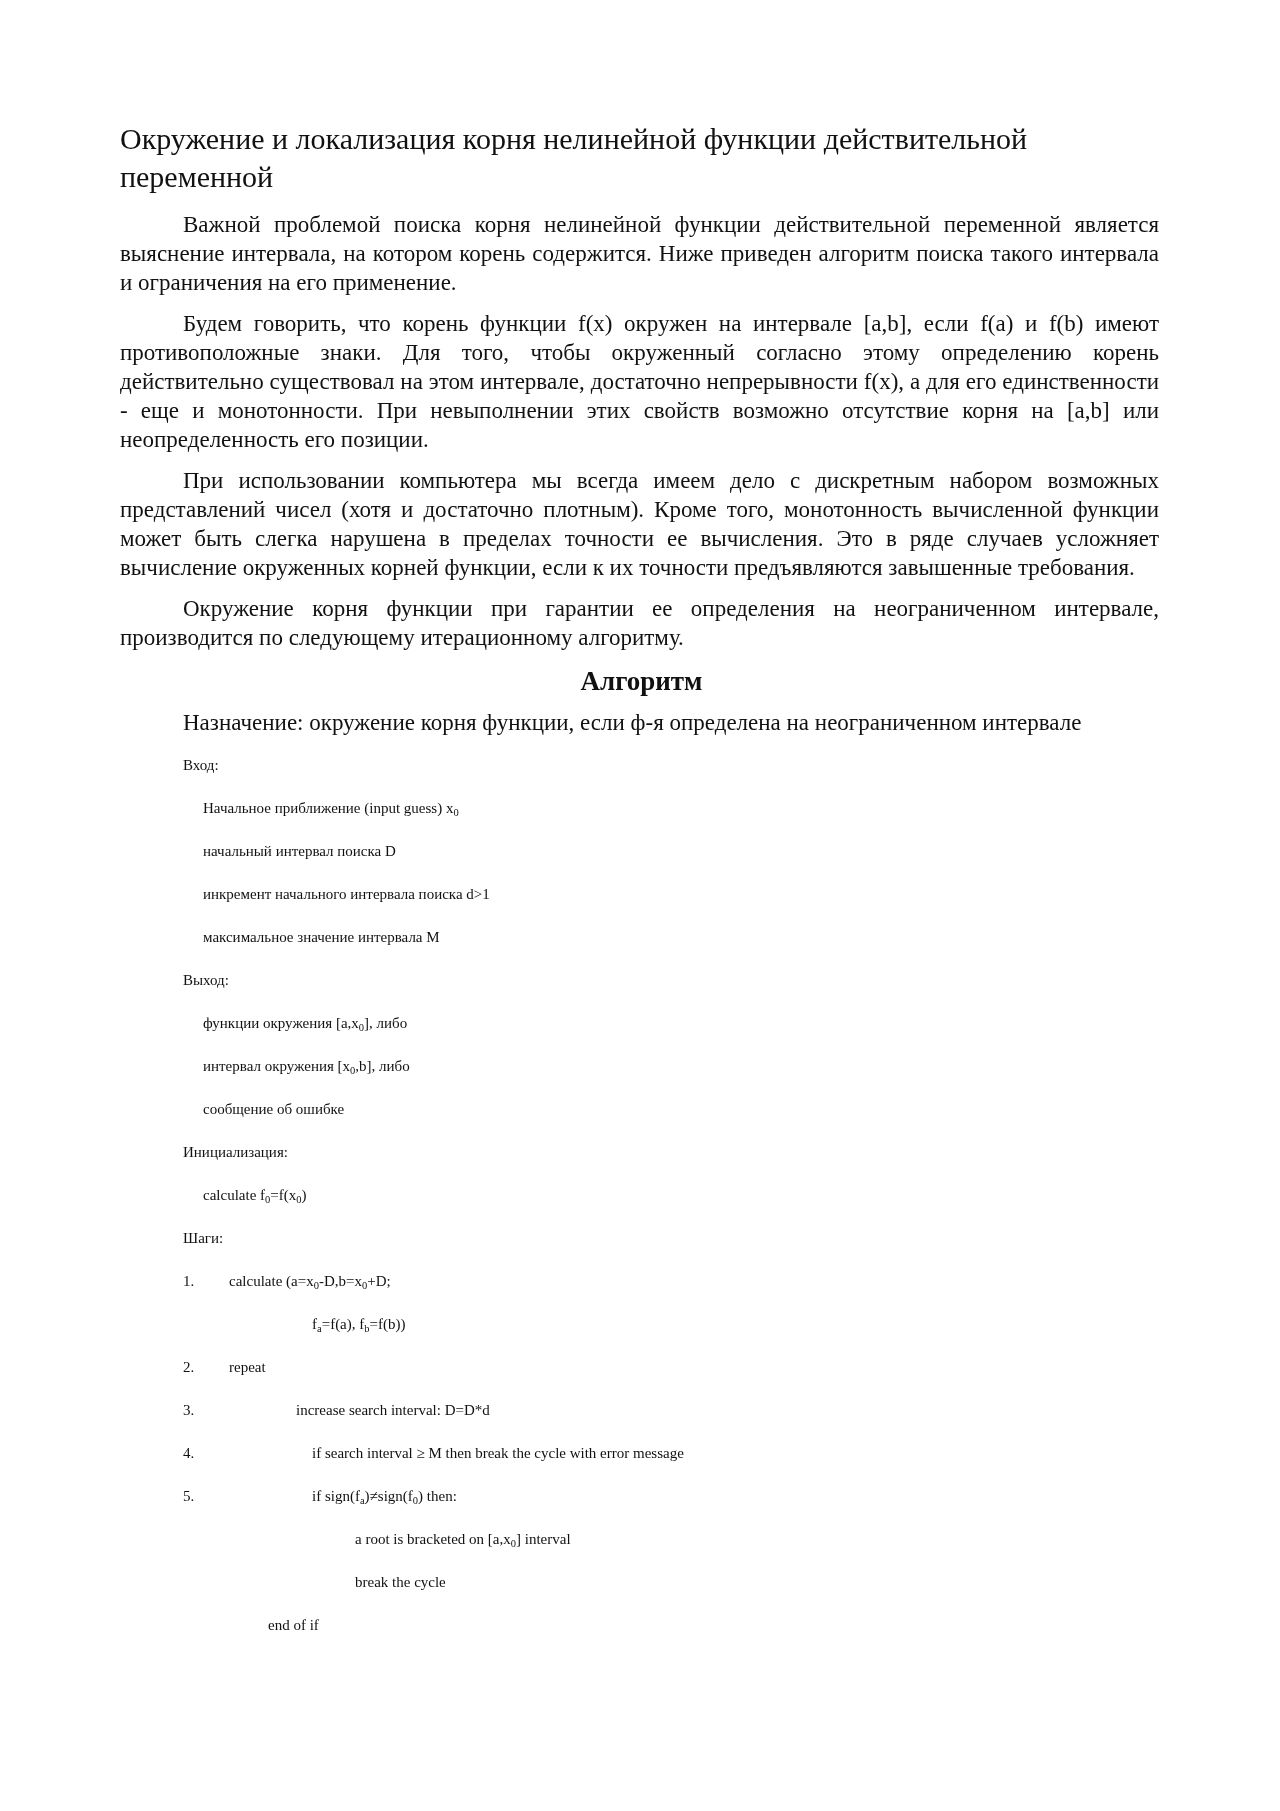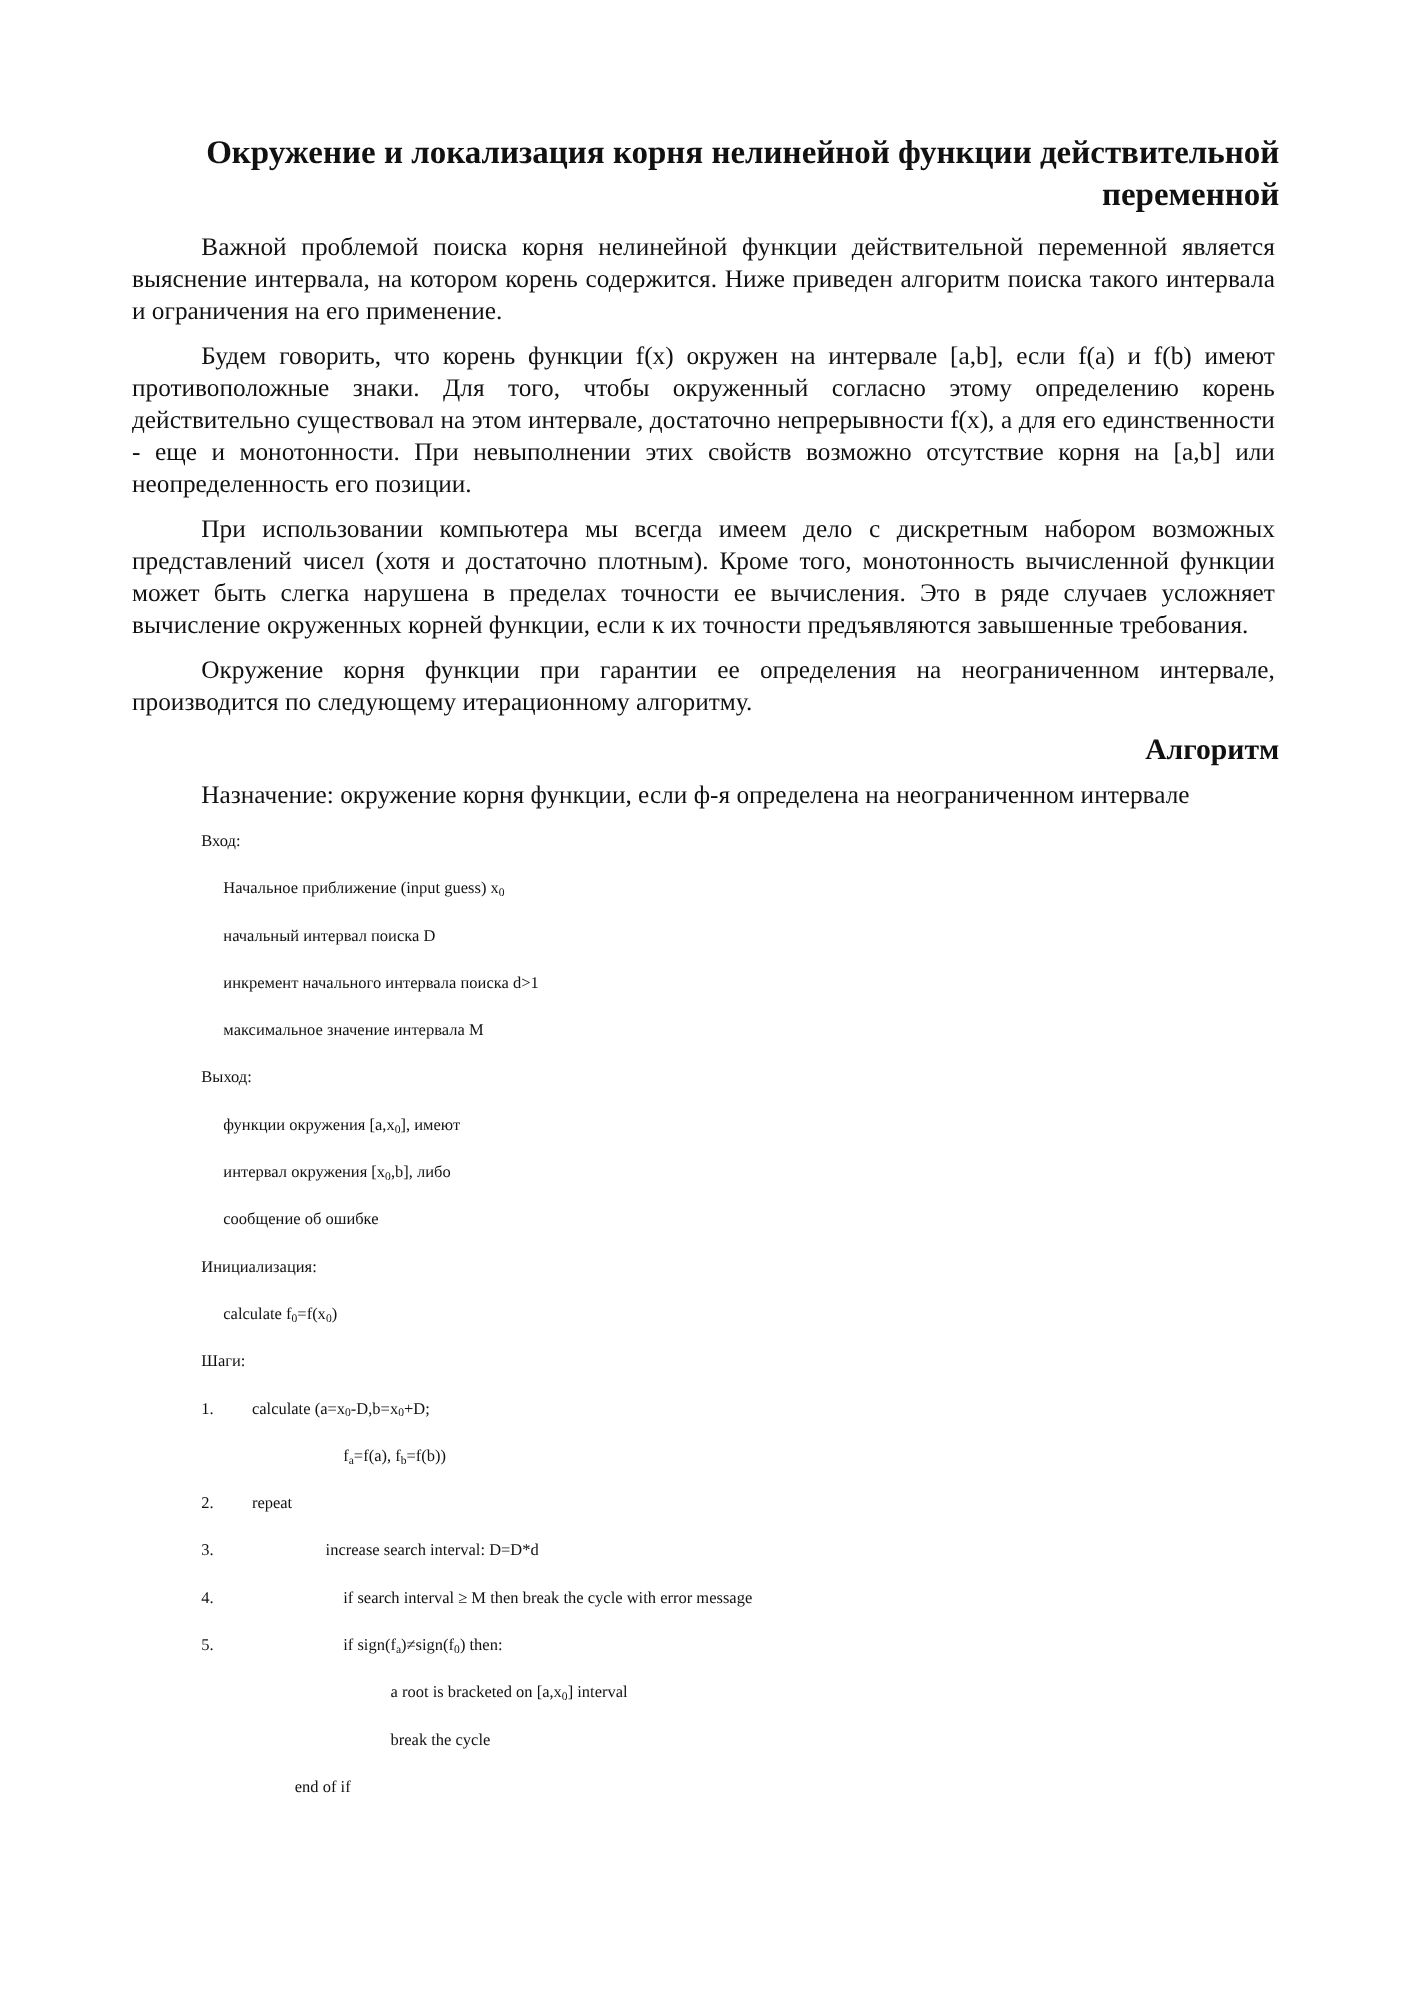--- a/index.html
+++ b/index.html
@@ -1,21 +1,21 @@
 <!DOCTYPE html>
 <html><head>
 <meta charset="utf-8">
 <style>
   html, body { margin:0; padding:0; background:#ffffff; }
   body { width:1280px; height:1811px; position:relative; overflow:hidden;
          font-family:"Liberation Serif","DejaVu Serif",serif; color:#111; }
   .page { position:absolute; left:120px; top:120px; width:1043px; }
-  .title { text-align:right; font-weight:bold; font-size:30px; line-height:38px; margin:0 0 14px 0; }
+  .title { text-align:left; font-weight:normal; font-size:30px; line-height:38px; margin:0 0 14px 0; }
   .para { font-size:23px; line-height:29px; text-align:justify; text-indent:63px; margin:0 4px 12px 0; }
-  .h2 { text-align:right; font-weight:bold; font-size:27px; line-height:34px; margin:0 0 10px 0; }
+  .h2 { text-align:center; font-weight:bold; font-size:27px; line-height:34px; margin:0 0 10px 0; }
   .line { font-size:15px; line-height:29px; height:43px; white-space:nowrap; position:relative; }
   .ind1 { padding-left:63px; }
   .ind2 { padding-left:83px; }
   .num { position:absolute; left:63px; }
   .s-body { position:absolute; left:109px; }
   .s-body2 { position:absolute; left:192px; }
   .s-body3 { position:absolute; left:235px; }
   .s-body4 { position:absolute; left:148px; }
   sub { font-size:0.7em; vertical-align:-0.25em; line-height:0; }
 </style>
@@ -33,21 +33,21 @@
   <div class="h2">Алгоритм</div>
   <p class="para" style="margin-bottom:14px">Назначение: окружение корня функции, если ф-я определена на неограниченном интервале</p>
 
   <div class="line ind1">Вход:</div>
   <div class="line ind2"><span>Начальное приближение (input guess) x</span><sub>0</sub></div>
   <div class="line ind2">начальный интервал поиска D</div>
   <div class="line ind2">инкремент начального интервала поиска d&gt;1</div>
   <div class="line ind2">максимальное значение интервала M</div>
 
   <div class="line ind1">Выход:</div>
-  <div class="line ind2"><span>функции окружения [a,x</span><sub>0</sub><span>], имеют</span></div>
+  <div class="line ind2"><span>функции окружения [a,x</span><sub>0</sub><span>], либо</span></div>
   <div class="line ind2"><span>интервал окружения [x</span><sub>0</sub><span>,b], либо</span></div>
   <div class="line ind2">сообщение об ошибке</div>
 
   <div class="line ind1">Инициализация:</div>
   <div class="line ind2"><span>calculate f</span><sub>0</sub><span>=f(x</span><sub>0</sub><span>)</span></div>
 
   <div class="line ind1">Шаги:</div>
 
   <div class="line">
     <span class="num">1.</span>

